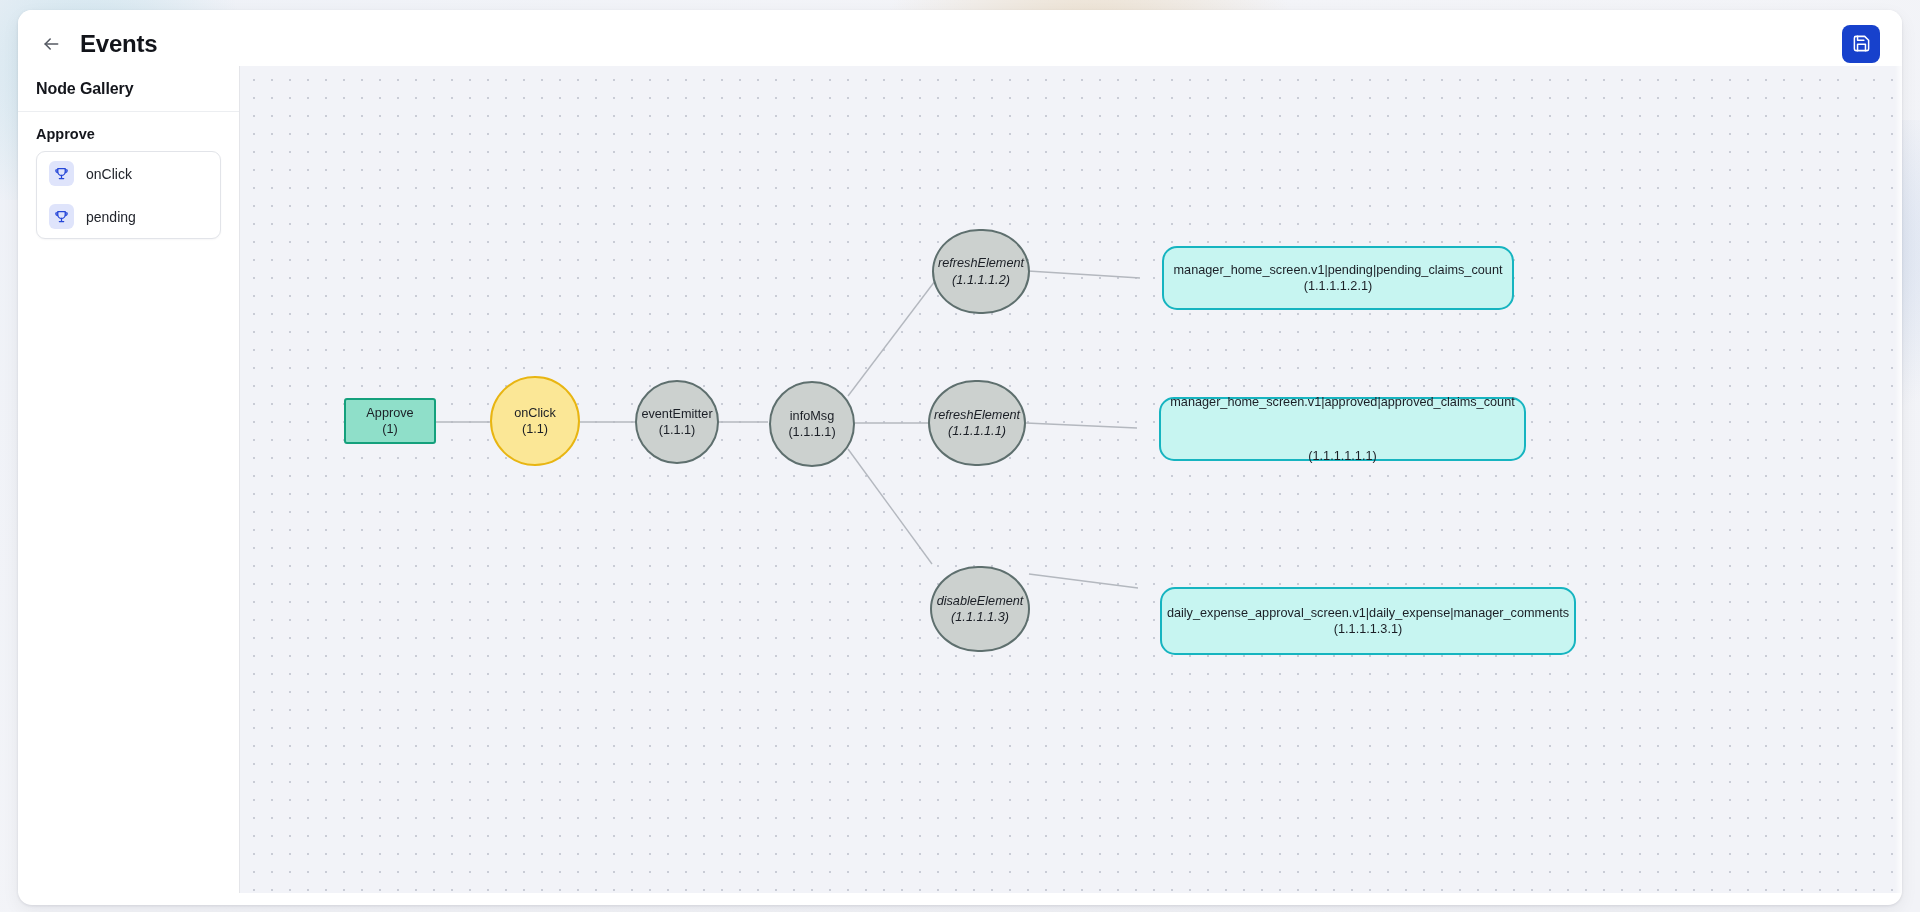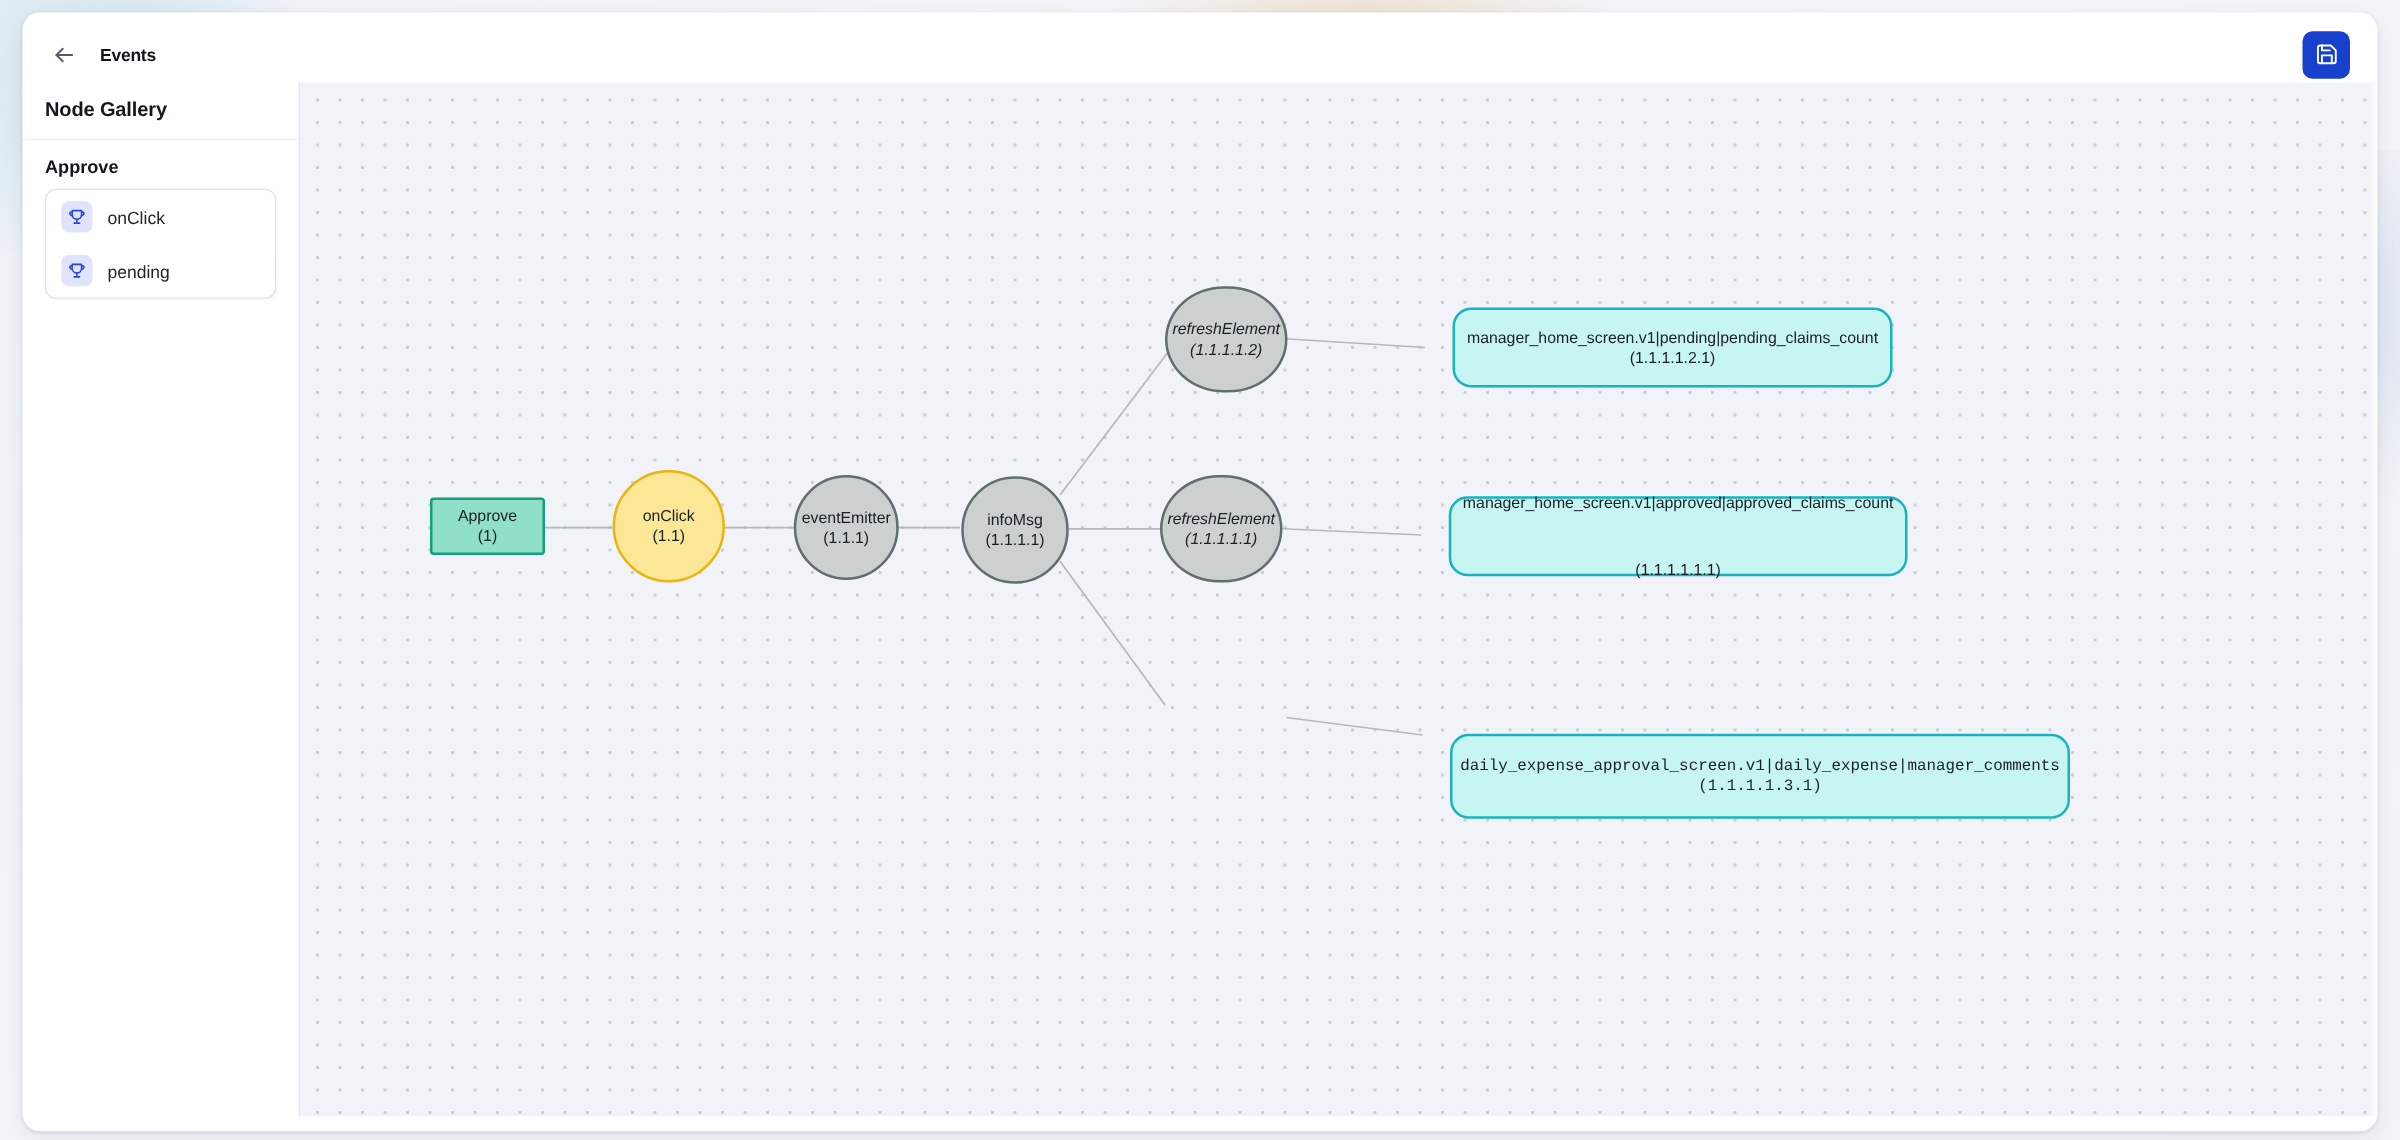--- a/index.html
+++ b/index.html
@@ -70,21 +70,21 @@
   }
   .back-btn {
     width: 30px; height: 30px;
     display: flex; align-items: center; justify-content: center;
     cursor: pointer;
     color: #555a63;
     flex: 0 0 auto;
   }
   .back-btn svg { display: block; }
   .page-title {
-    font-size: 14px;
+    font-size: 24px;
     font-weight: bold;
     color: #12141a;
     margin-left: 14px;
     letter-spacing: -0.2px;
     flex: 0 0 auto;
   }
   .header-spacer { flex: 1 1 auto; }
   .save-btn {
     width: 38px; height: 38px;
     background: #1741cc;
@@ -359,32 +359,36 @@
           <div class="node node-action squircle" style="left:692px; top:163px; width:98px; height:85px;">
             <div class="n-label">refreshElement</div>
             <div class="n-id">(1.1.1.1.2)</div>
           </div>
 
           <div class="node node-action squircle" style="left:688px; top:314px; width:98px; height:86px;">
             <div class="n-label">refreshElement</div>
             <div class="n-id">(1.1.1.1.1)</div>
           </div>
 
+          <div class="node node-action squircle" style="left:690px; top:500px; width:100px; height:86px;">
+            <div class="n-label">disableElement</div>
+            <div class="n-id">(1.1.1.1.3)</div>
+          </div>
 
           <div class="node node-target" style="left:899px; top:180px; width:352px; height:64px;">
             <div class="n-label">manager_home_screen.v1|pending|pending_claims_count</div>
             <div class="n-id">(1.1.1.1.2.1)</div>
           </div>
 
           <div class="node node-target" style="left:896px; top:331px; width:367px; height:64px;gap:38px;">
             <div class="n-label">manager_home_screen.v1|approved|approved_claims_count</div>
             <div class="n-id">(1.1.1.1.1.1)</div>
           </div>
 
-          <div class="node node-target" style="left:897px; top:521px; width:496px; height:68px;font-family:Liberation Mono, monospace;">
+          <div class="node node-target" style="left:897px; top:521px; width:416px; height:68px;">
             <div class="n-label">daily_expense_approval_screen.v1|daily_expense|manager_comments</div>
             <div class="n-id">(1.1.1.1.3.1)</div>
           </div>
 
         </div>
         <div class="canvas-right-edge"></div>
       </div>
 
     </div>
   </div>

